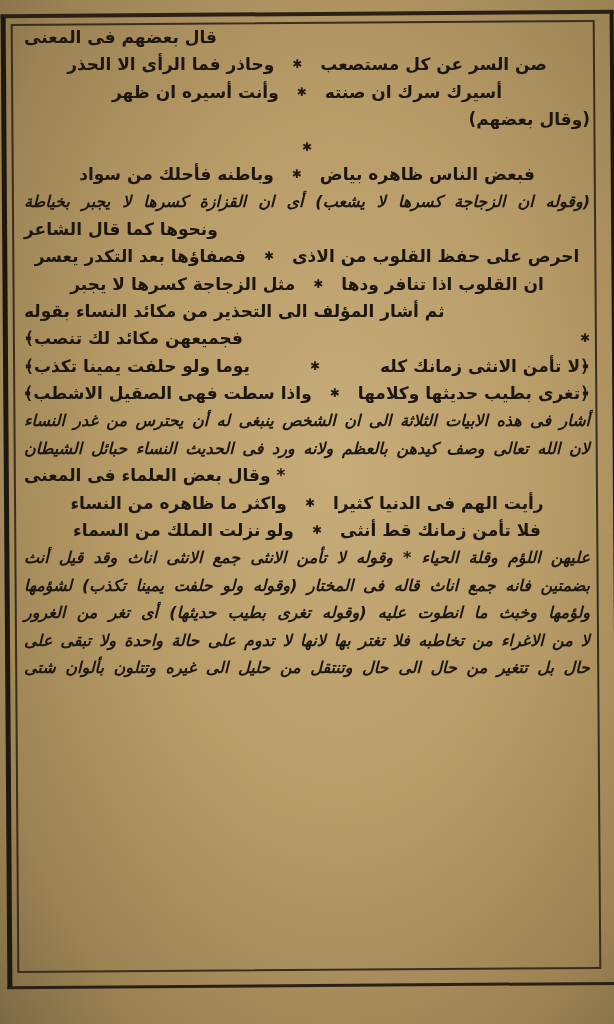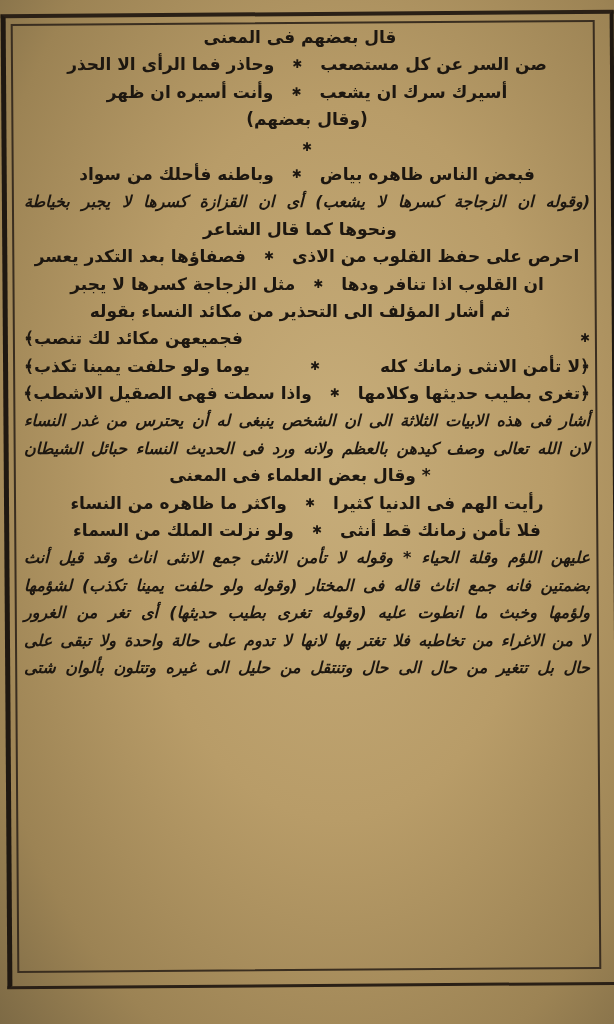--- a/index.html
+++ b/index.html
@@ -28,22 +28,22 @@
     position:absolute; left:20px; top:24px; width:574px;
     direction:rtl; color:#1d1710;
     font-family:"DejaVu Sans", sans-serif;
     font-size:17px; font-weight:bold;
   }
   .line {
     display:block; white-space:nowrap; line-height:27.4px; height:27.4px;
     padding:0 4px;
   }
   .prose { text-align:justify; text-align-last:justify; font-size:16px;font-style:italic; }
-  .heading { text-align:center; padding-right:18px; }
-  .center { text-align:center; }
+  .heading { text-align:left; padding-right:18px; }
+  .center { text-align:right; }
   .verse {
     display:flex; justify-content:center; gap:18px; align-items:center;
     white-space:nowrap; line-height:27.4px; height:27.4px;
   }
   .hemi { display:inline-block; }
   .star { font-size:12px; display:inline-block; }
   .bracket-verse { padding:0 4px; justify-content:space-between; }
   .catchword {
     position:absolute; left:62px; top:1046px;
     color:#2a2016; font-weight:bold; font-size:15px; direction:rtl;
@@ -58,21 +58,21 @@
 
   <div class="text">
     <div class="line heading">قال بعضهم فى المعنى</div>
 
     <div class="verse">
       <span class="hemi">صن السر عن كل مستصعب</span>
       <span class="star">✱</span>
       <span class="hemi">وحاذر فما الرأى الا الحذر</span>
     </div>
     <div class="verse">
-      <span class="hemi">أسيرك سرك ان يشعب</span>
+      <span class="hemi">أسيرك سرك ان صنته</span>
       <span class="star">✱</span>
       <span class="hemi">وأنت أسيره ان ظهر</span>
     </div>
 
     <div class="line center">(وقال بعضهم)</div>
 
     <div class="verse">
       <span class="star">✱</span>
     </div>
     <div class="verse">

